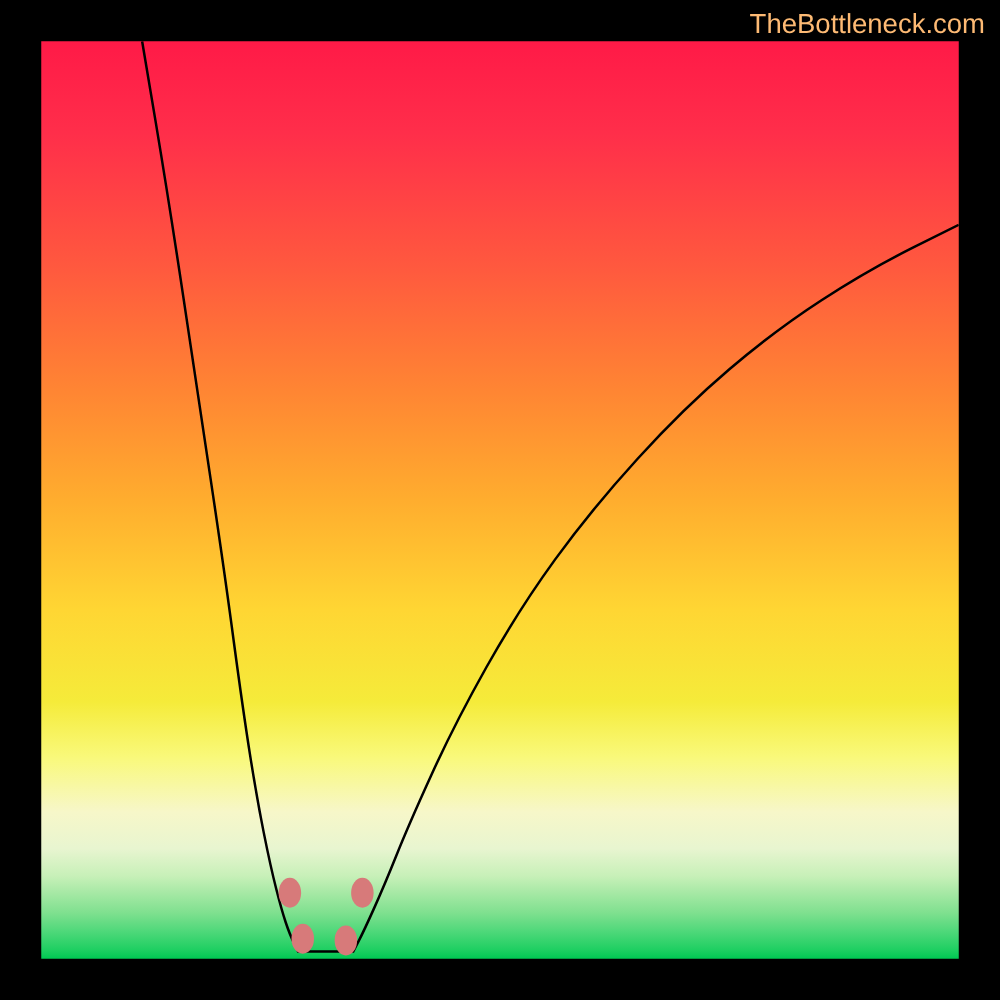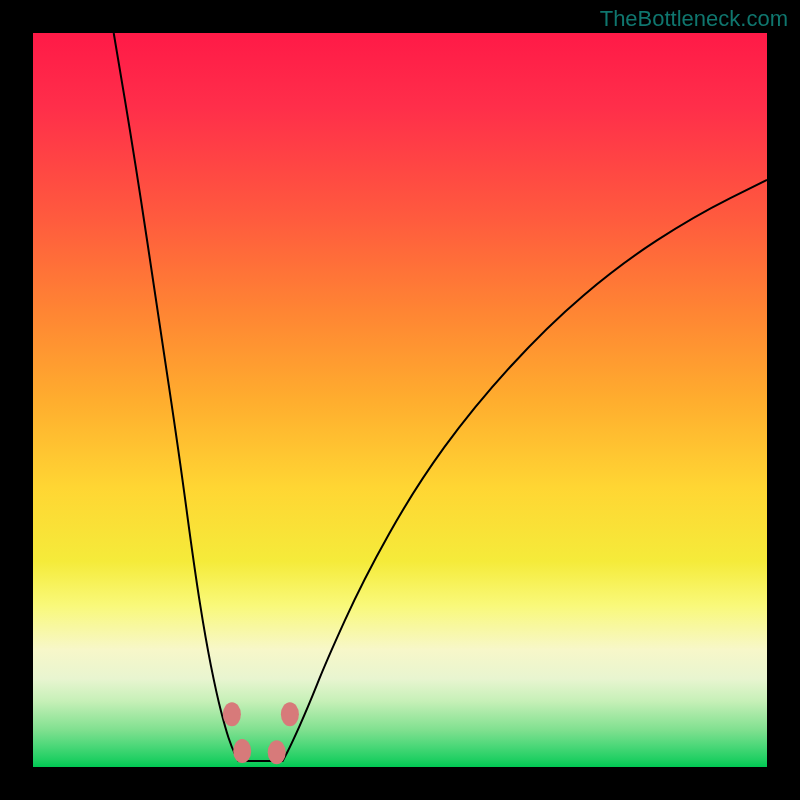--- a/index.html
+++ b/index.html
@@ -1,17 +1,17 @@
 <!DOCTYPE html>
 <html><head>
   <meta charset="utf-8">
   <style>
     * { margin: 0; padding: 0; box-sizing: border-box; }
     body { width: 800px; height: 800px; background: #000; position: relative; font-family: Arial, sans-serif; }
-    .watermark { position: absolute; top: 6px; right: 12px; color: #0f766e; font-size: 22px; z-index: 10; }
+    .watermark { position: absolute; top: 6px; right: 12px; color: #fdba74; font-size: 22px; z-index: 10; }
     .plot-area {
       position: absolute;
       left: 33px;
       top: 33px;
       width: 734px;
       height: 734px;
       z-index: 1;
     }
     .gradient-bg {
       position: absolute;

